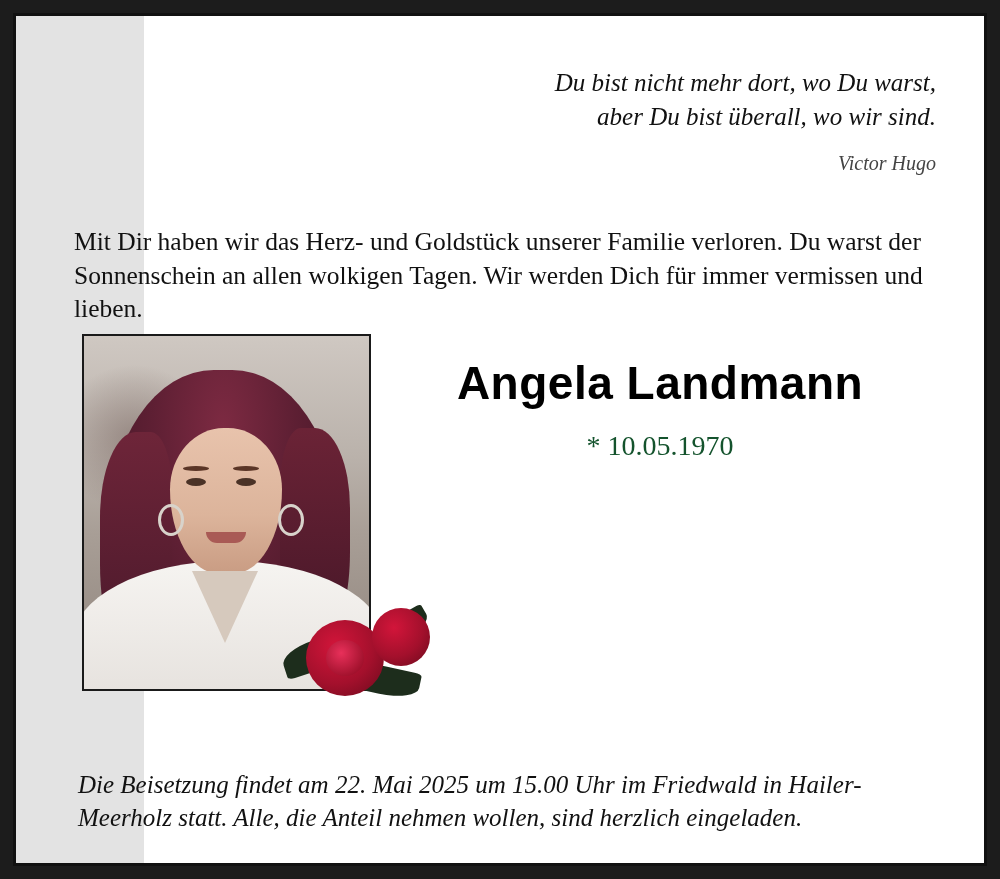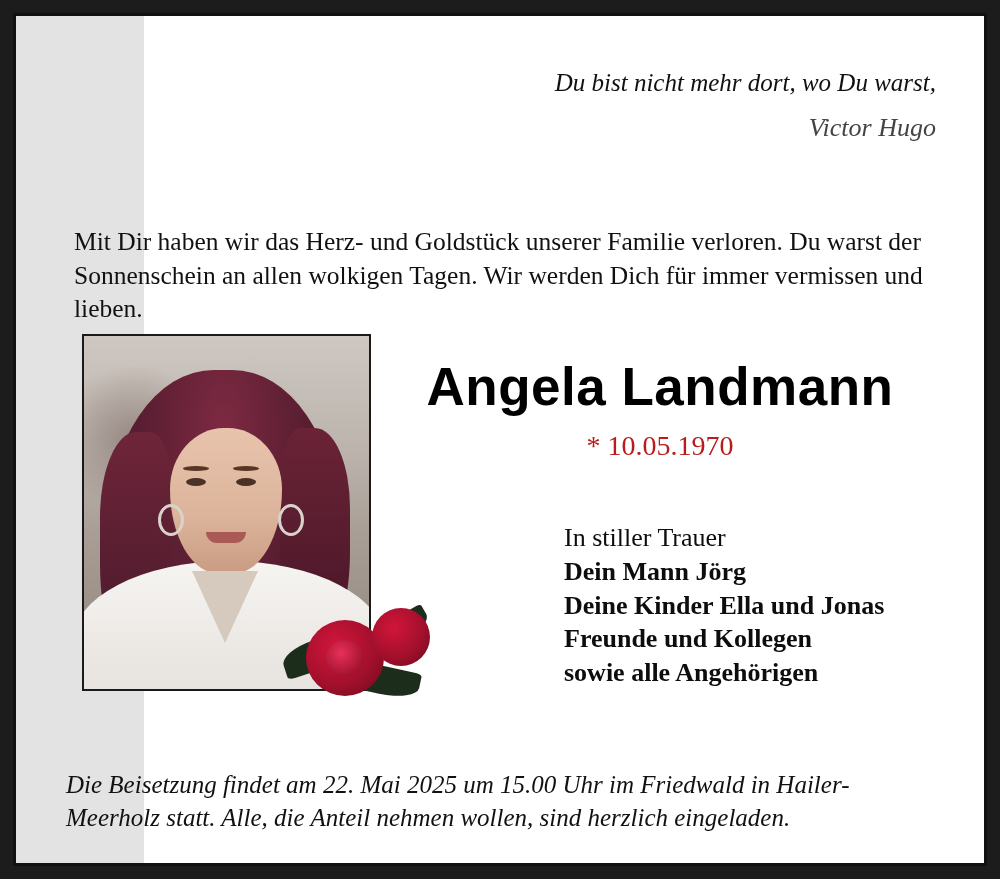--- a/index.html
+++ b/index.html
@@ -55,22 +55,22 @@
     position: absolute;
     right: 48px;
     top: 50px;
     text-align: right;
     font-style: italic;
     font-size: 25px;
     line-height: 1.34;
     color: #111111;
   }
   .quote-author {
-    margin-top: 11px;
-    font-size: 26px;
+    margin-top: 17px;
+    font-size: 20px;
     font-style: italic;
     color: #444444;
   }
 
   
   .dedication {
     position: absolute;
     left: 58px;
     right: 48px;
     top: 188px;
@@ -242,72 +242,73 @@
 
   
   .name {
     position: absolute;
     left: 360px;
     right: 40px;
     top: 340px;
     text-align: center;
     font-family: "Liberation Sans", sans-serif;
     font-weight: bold;
-    font-size: 53px;
+    font-size: 46px;
     letter-spacing: 0.5px;
     color: #000000;
   }
   .dates {
     position: absolute;
     left: 360px;
     right: 40px;
     top: 414px;
     display: flex;
     justify-content: center;
     gap: 78px;
     font-size: 28px;
-    color: #b91c1c;
+    color: #14532d;
   }
   .dates span { white-space: nowrap; }
 
   
   .mourners {
     position: absolute;
     left: 548px;
     top: 505px;
     font-size: 26px;
     line-height: 1.30;
     color: #0d0d0d;
   }
   .mourners .lead { font-weight: normal; }
   .mourners .strong { font-weight: bold; }
 
   
   .funeral {
     position: absolute;
-    left: 50px;
+    left: 62px;
     right: 46px;
     top: 752px;
     font-style: italic;
     font-size: 25px;
     line-height: 1.32;
     color: #111111;
   }
 </style>
 </head>
 <body>
 
 <div class="notice">
   <div class="notice-inner">
     <div class="left-band"></div>
 
     <div class="content">
 
       <div class="quote">
         <div>Du bist nicht mehr dort, wo Du warst,</div>
+        <div>aber Du bist überall, wo wir sind.</div>
         <div class="quote-author">Victor Hugo</div>
       </div>
 
       <div class="dedication">Mit Dir haben wir das Herz- und Goldstück unserer Familie verloren. Du warst der Sonnenschein an allen wolkigen Tagen. Wir werden Dich für immer vermissen und lieben.</div>
 
       <div class="photo-wrap">
         <div class="photo-frame">
           <div class="bg-blur"></div>
           <div class="hair"></div>
           <div class="hair-left"></div>
@@ -331,25 +332,18 @@
           <div class="bud b2"></div>
         </div>
       </div>
 
       <div class="name">Angela Landmann</div>
 
       <div class="dates">
         <span>* 10.05.1970</span>
       </div>
 
-      <div class="mourners">
-        <div class="lead">In stiller Trauer</div>
-        <div class="strong">Dein Mann Jörg</div>
-        <div class="strong">Deine Kinder Ella und Jonas</div>
-        <div class="strong">Freunde und Kollegen</div>
-        <div class="strong">sowie alle Angehörigen</div>
-      </div>
 
       <div class="funeral">Die Beisetzung findet am 22. Mai 2025 um 15.00 Uhr im Friedwald in Hailer-Meerholz statt. Alle, die Anteil nehmen wollen, sind herzlich eingeladen.</div>
 
     </div>
   </div>
 </div>
 
 </body></html>

